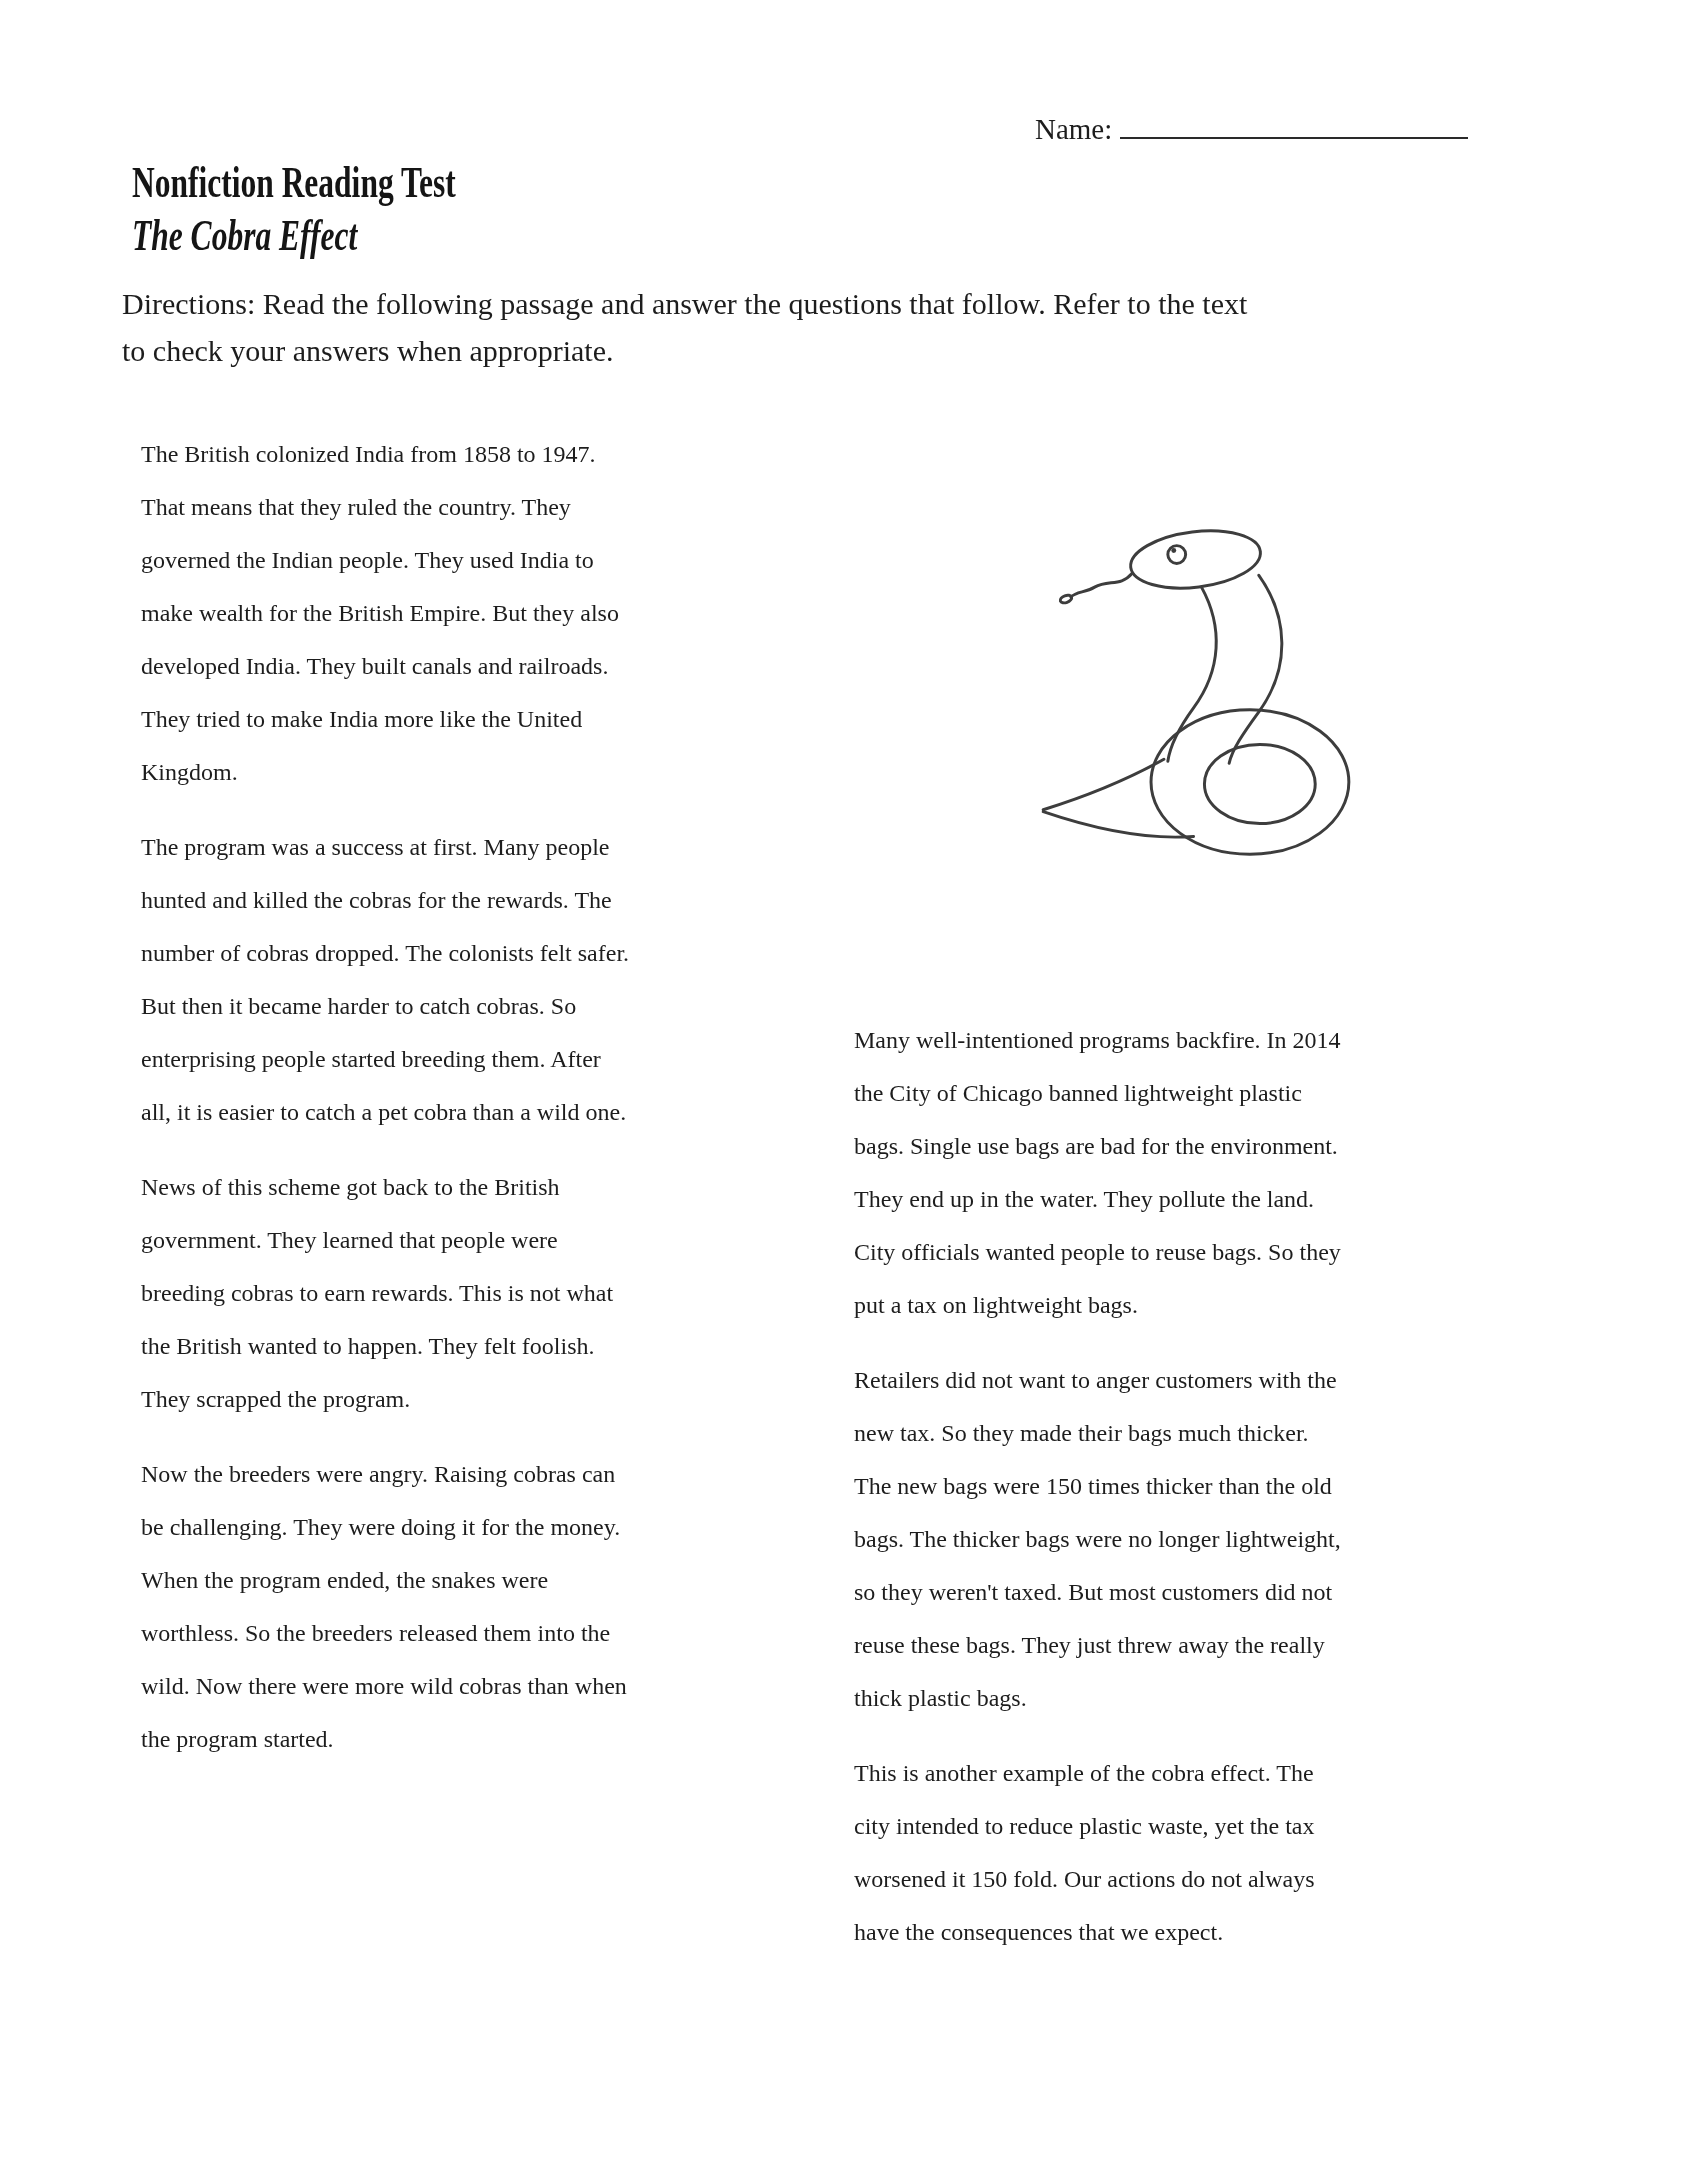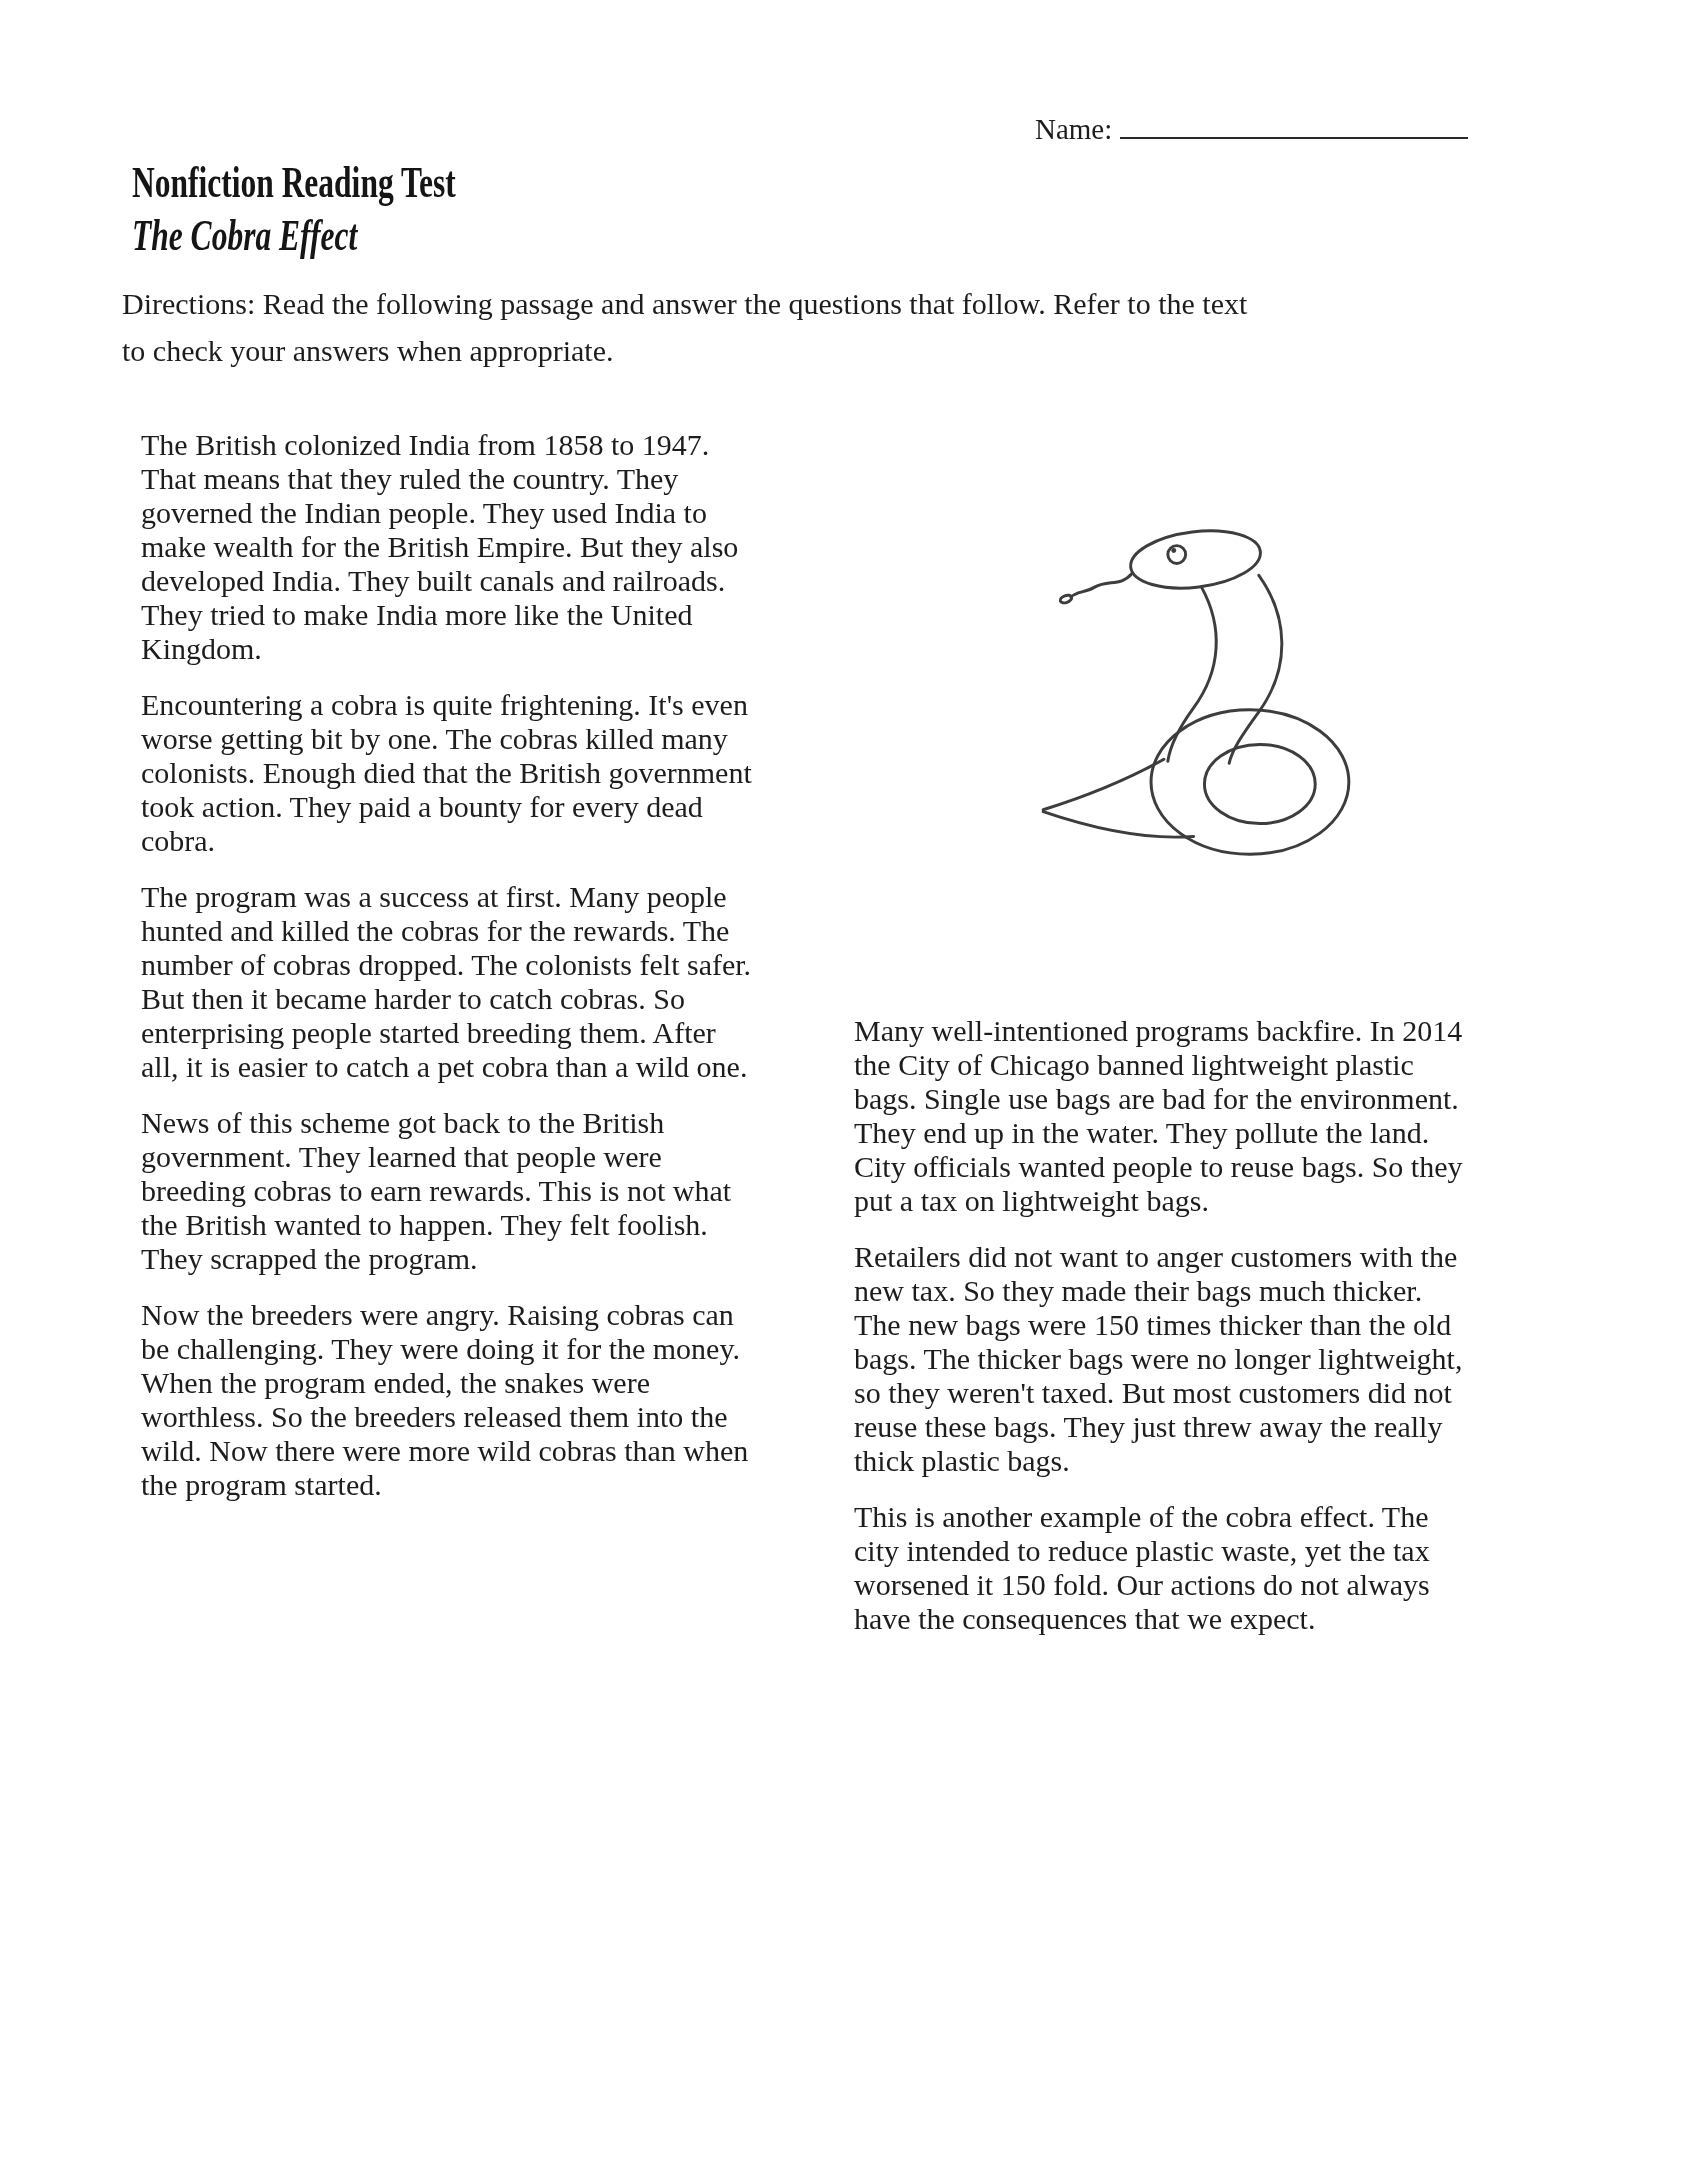--- a/index.html
+++ b/index.html
@@ -42,22 +42,22 @@
   .directions {
     position: absolute;
     left: 122px; top: 280px;
     font-size: 30px;
     line-height: 47px;
     white-space: pre;
   }
   .directions b { font-weight: normal; }
   .col {
     position: absolute;
-    font-size: 30px;
-    line-height: 34px;
+    font-size: 24px;
+    line-height: 53px;
   }
   .col-left  { left: 141px; top: 428px;  width: 713px; }
   .col-right { left: 854px; top: 1014px; width: 723px; }
   .col p {
     margin: 0 0 22px 0;
     white-space: pre;
   }
   .cobra {
     position: absolute;
     left: 1025px; top: 510px;
@@ -80,25 +80,20 @@
 to check your answers when appropriate.</span></div>
 
 <div class="col col-left">
   <p>The British colonized India from 1858 to 1947.
 That means that they ruled the country. They
 governed the Indian people. They used India to
 make wealth for the British Empire. But they also
 developed India. They built canals and railroads.
 They tried to make India more like the United
 Kingdom.</p>
-  <p>Encountering a cobra is quite frightening. It's even
-worse getting bit by one. The cobras killed many
-colonists. Enough died that the British government
-took action. They paid a bounty for every dead
-cobra.</p>
   <p>The program was a success at first. Many people
 hunted and killed the cobras for the rewards. The
 number of cobras dropped. The colonists felt safer.
 But then it became harder to catch cobras. So
 enterprising people started breeding them. After
 all, it is easier to catch a pet cobra than a wild one.</p>
   <p>News of this scheme got back to the British
 government. They learned that people were
 breeding cobras to earn rewards. This is not what
 the British wanted to happen. They felt foolish.

